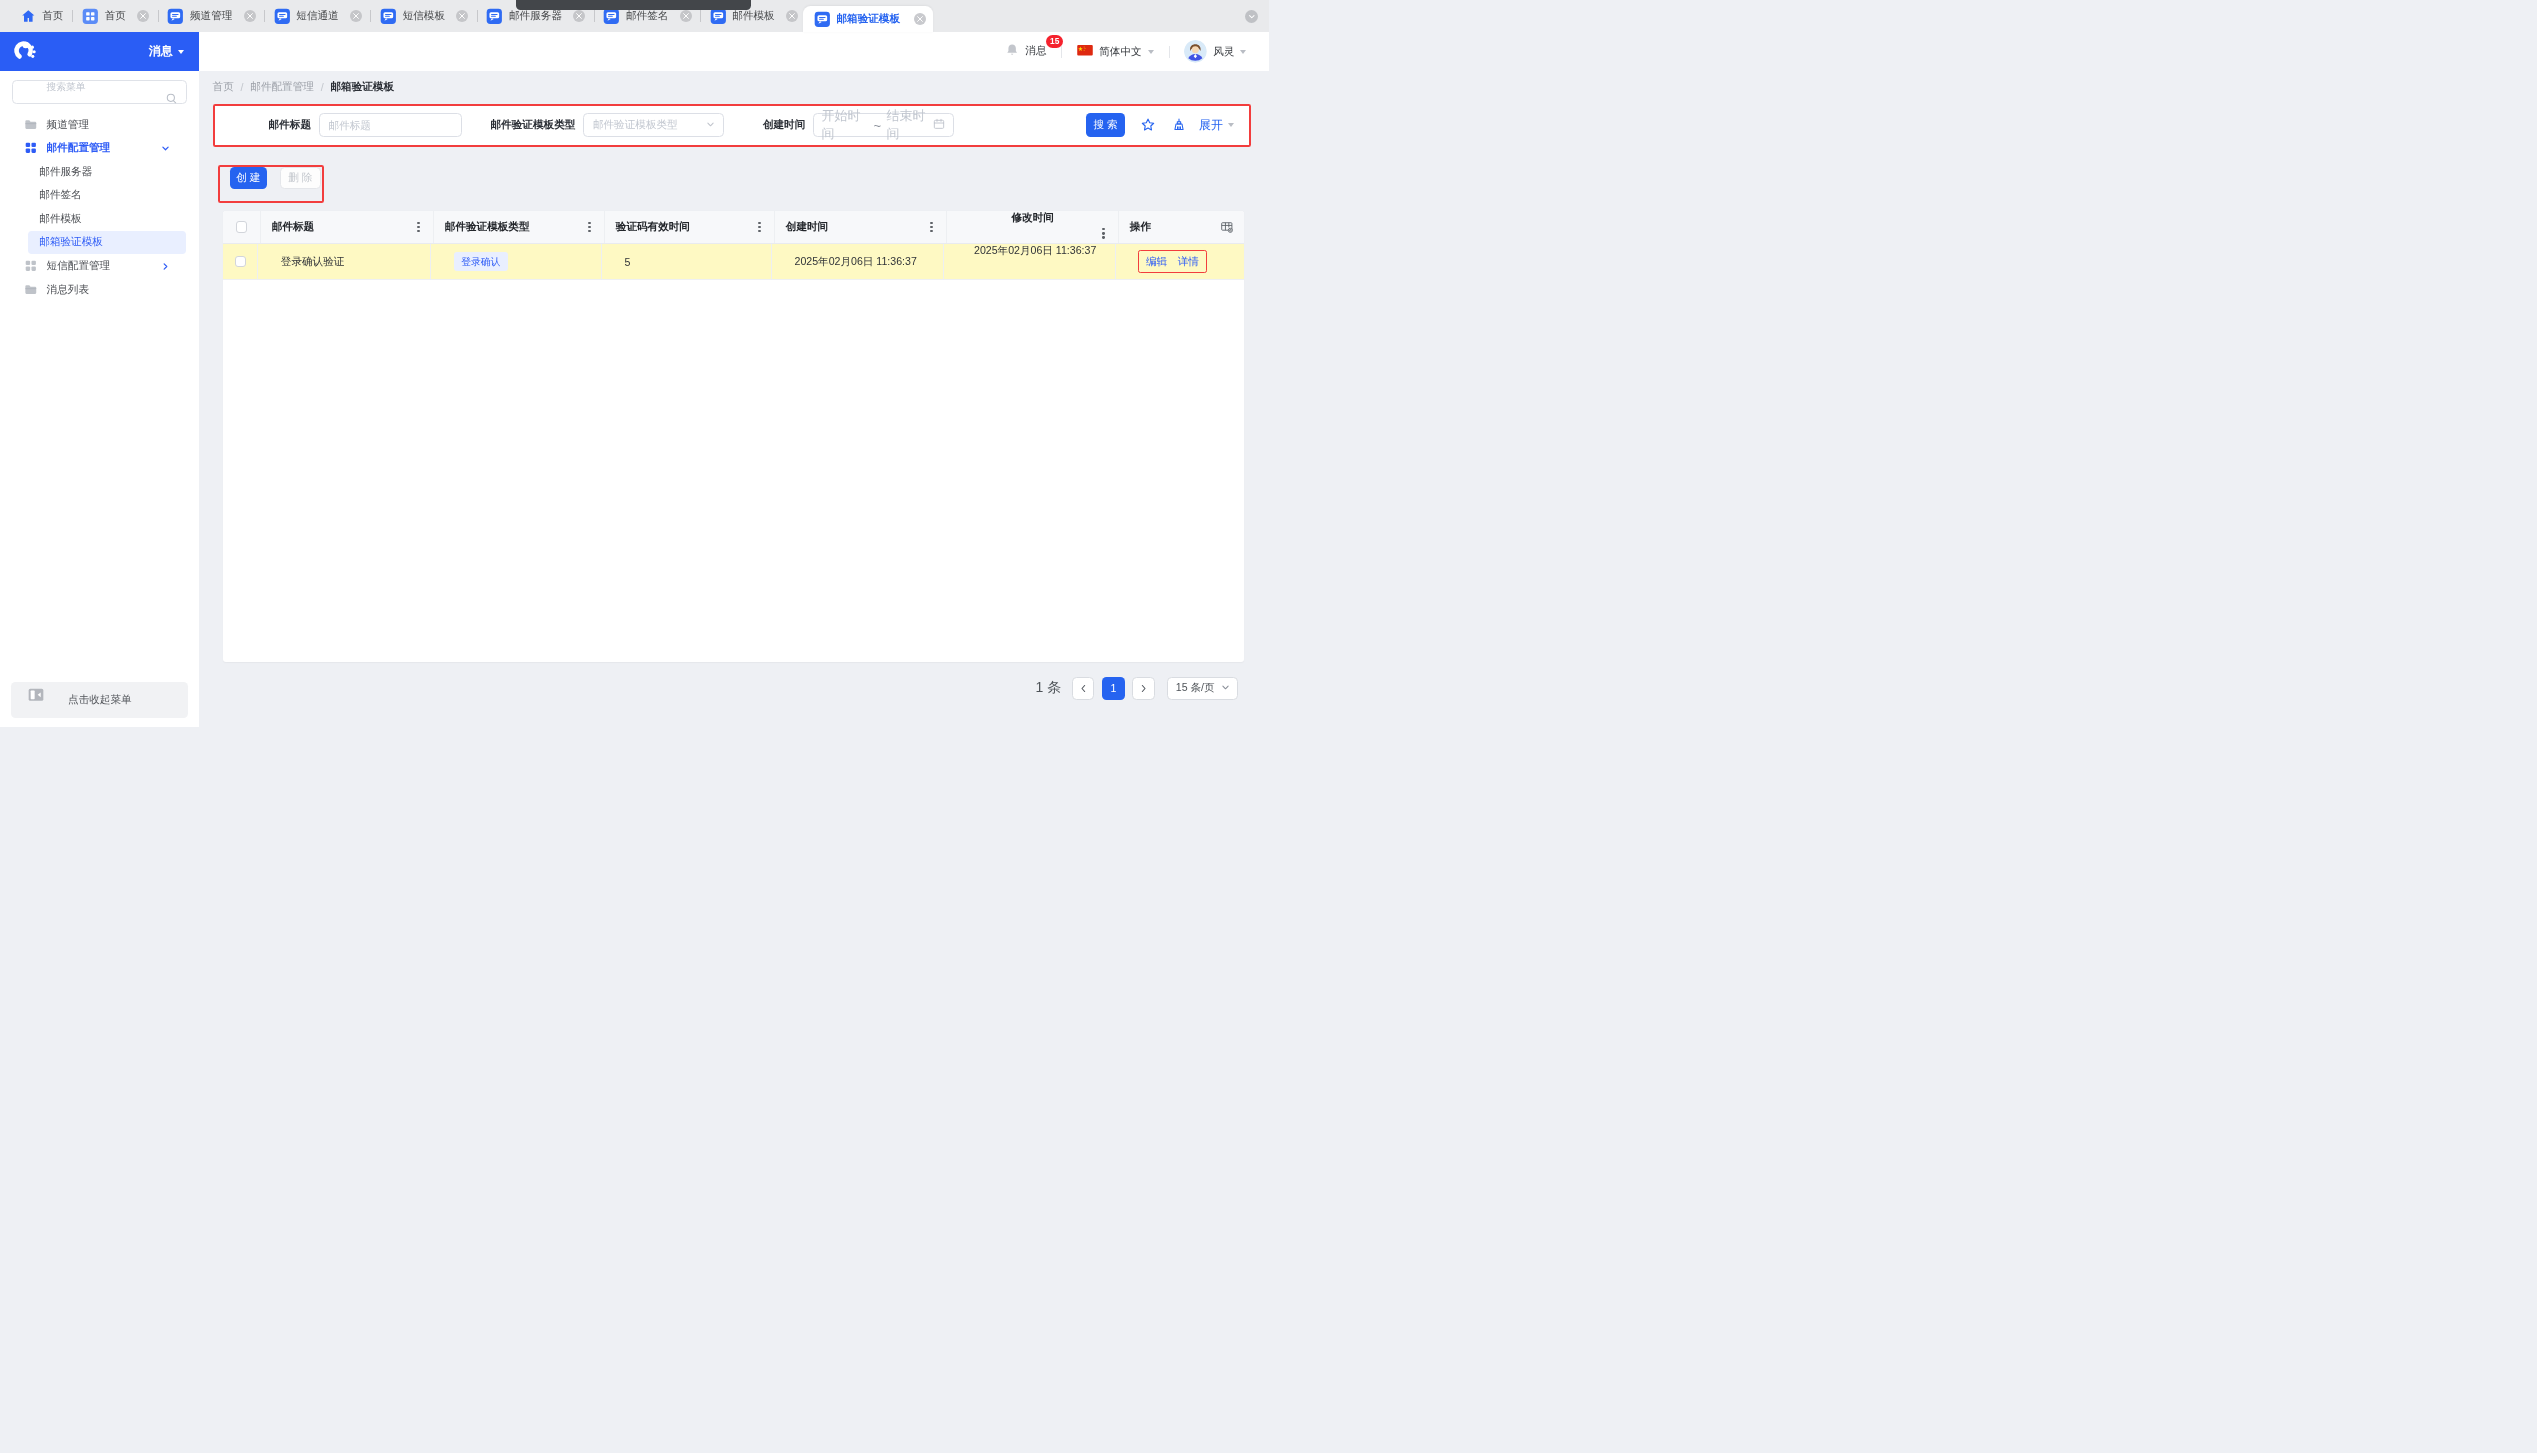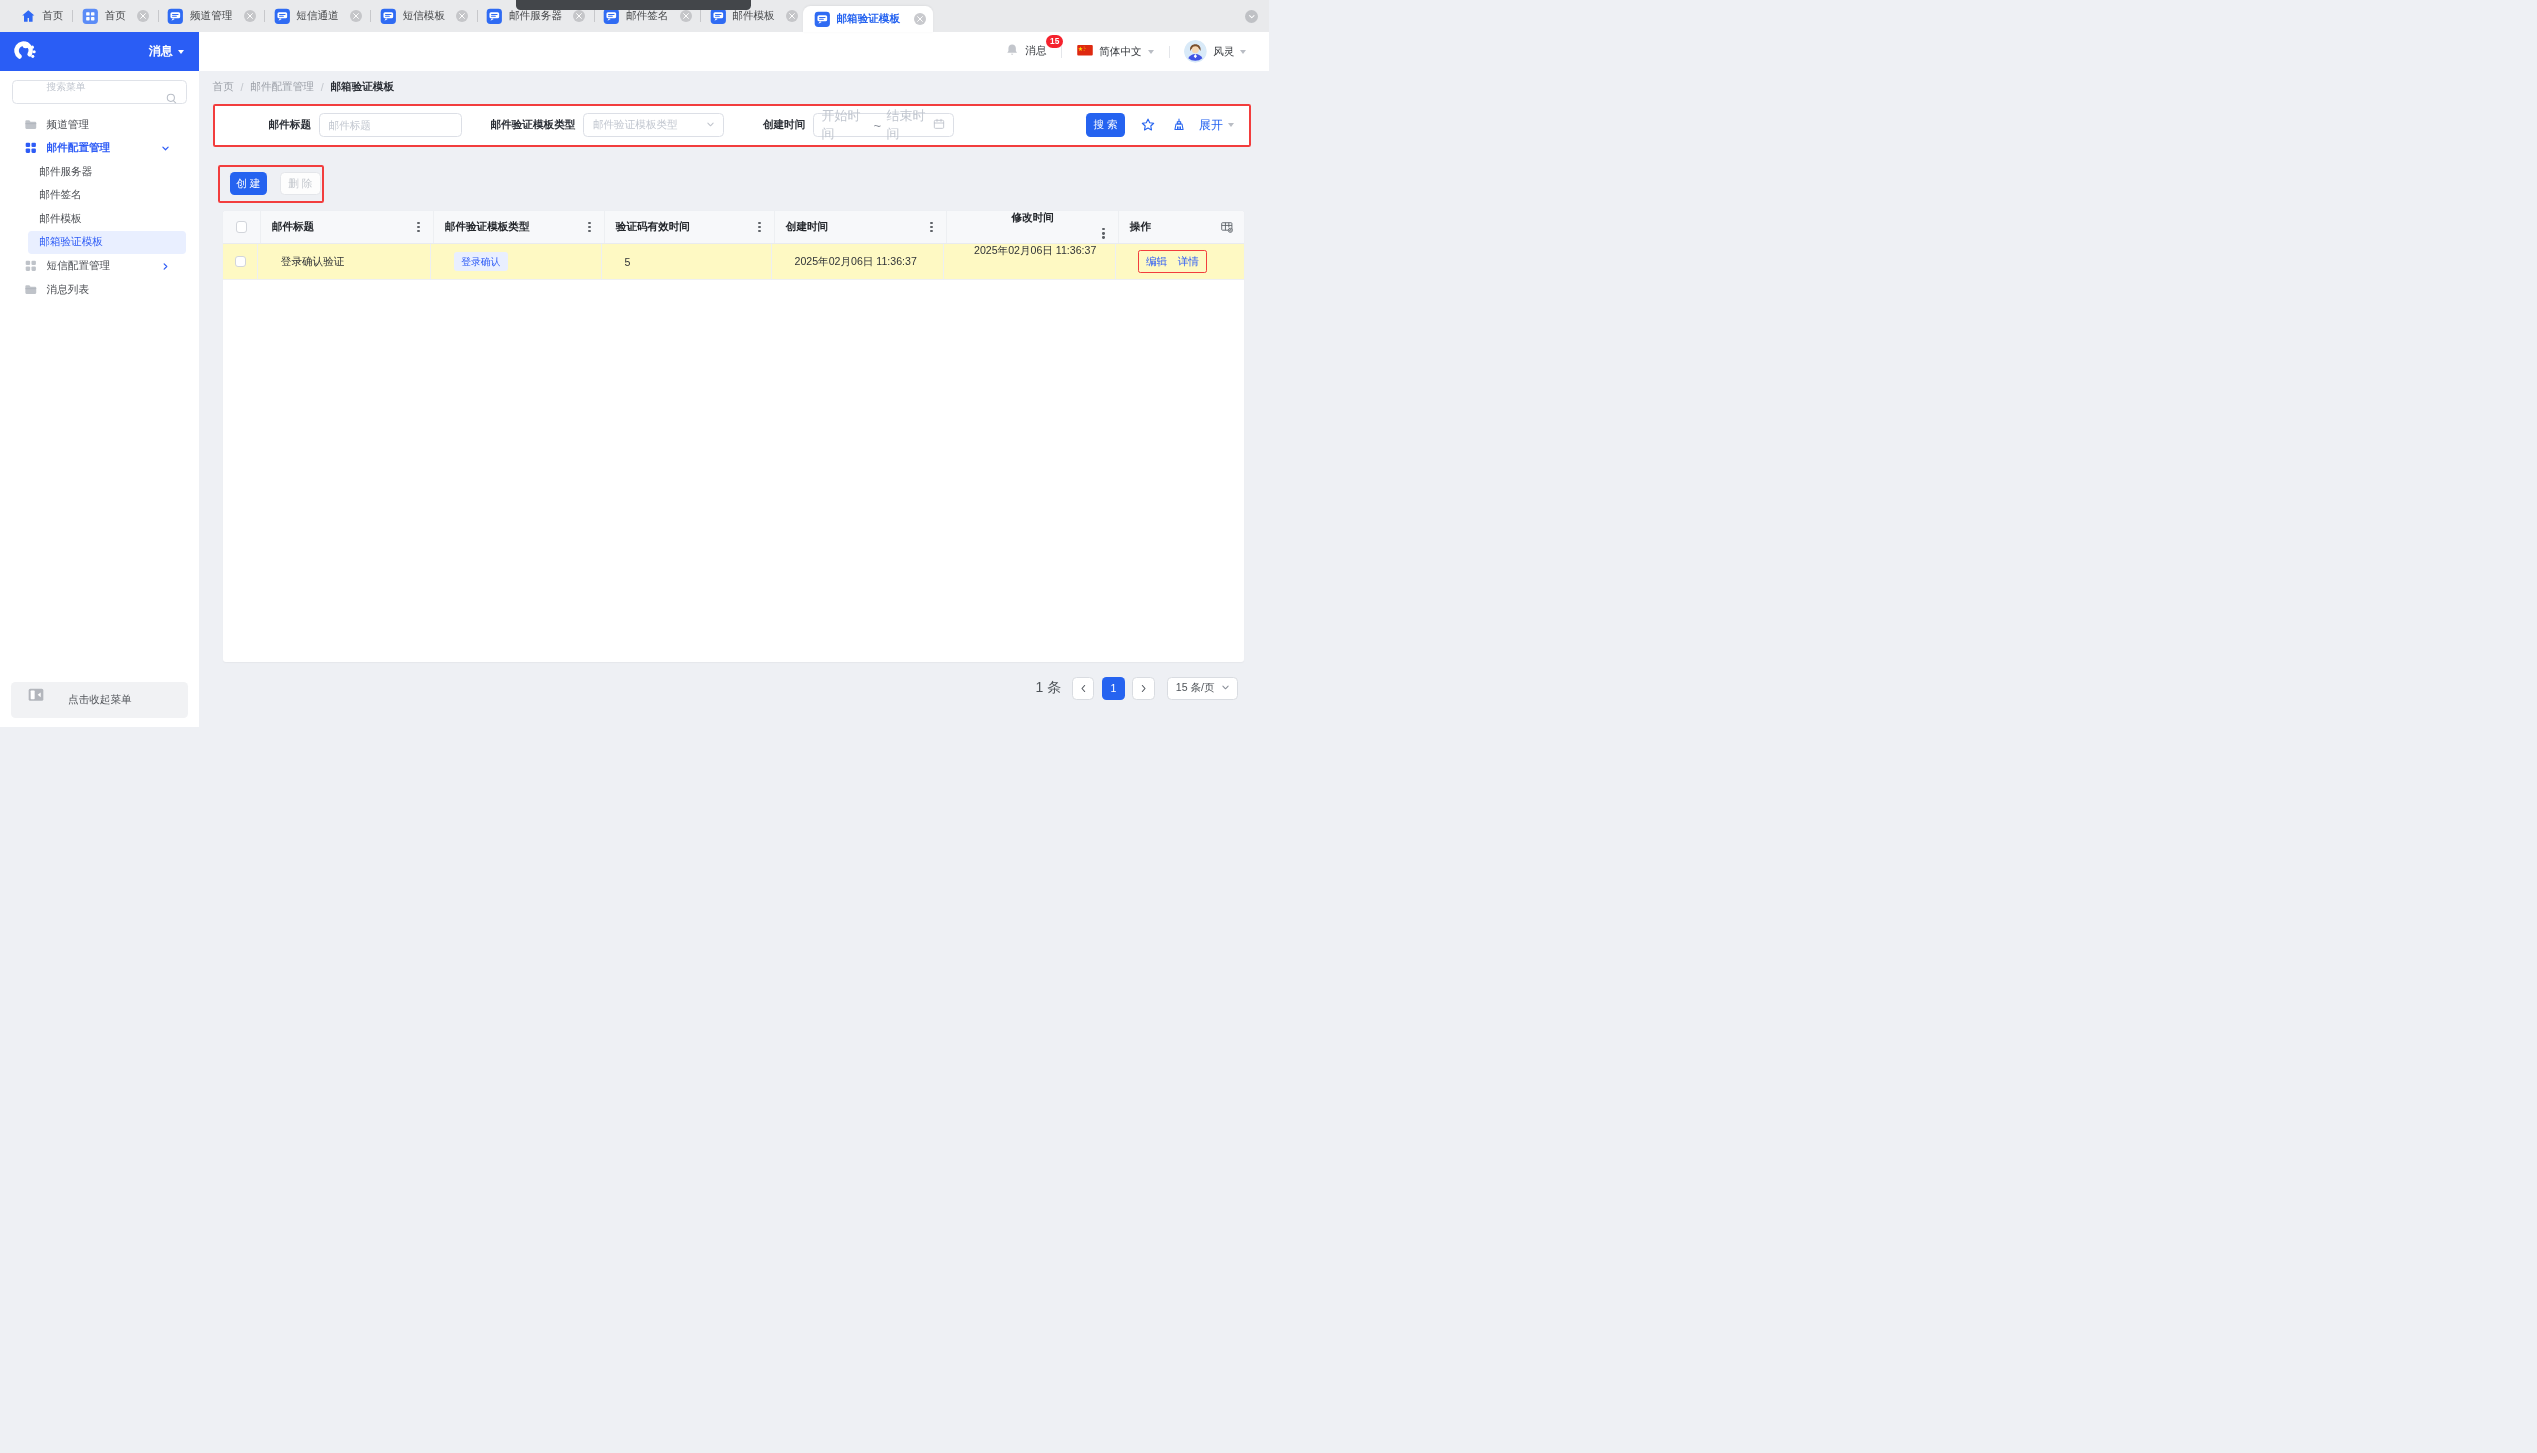--- a/index.html
+++ b/index.html
@@ -62,21 +62,21 @@
   .f-input input::placeholder { color:#c1c6cf; }
   .f-select { width:141px; height:24px; border:0.8px solid #dcdfe6; border-radius:4.5px; margin-left:7.6px; padding:0 7.6px 0 9px; display:flex; align-items:center; justify-content:space-between; font-size:10.6px; color:#c1c6cf; background:#fff; cursor:pointer; }
   .f-date { width:141px; height:24px; border:0.8px solid #dcdfe6; border-radius:4.5px; margin-left:7.6px; padding:0 7.6px; display:flex; align-items:center; font-size:13px; color:#c1c6cf; background:#fff; cursor:pointer; }
   .f-date .tilde { color:#8a8f99; margin:0 5.3px; }
   .f-date .cal { margin-left:auto; }
   .gap38 { width:29px; flex:0 0 auto; } .gap52 { width:39px; flex:0 0 auto; }
   .btn-search { margin-left:auto; width:39px; height:24px; background:#2563f0; color:#fff; border:none; border-radius:4.5px; font-size:10.6px; font-family:inherit; cursor:pointer; white-space:nowrap; }
   .ficon { margin-left:15px; display:flex; align-items:center; cursor:pointer; }
   .expand-link { margin-left:12px; display:flex; align-items:center; gap:4.5px; color:#2563f0; font-size:12px; cursor:pointer; }
 
-  .toolbar-wrap { margin-top:18px; margin-left:5.3px; width:106px; height:38px; display:flex; align-items:center; padding-left:10px; gap:13px; }
+  .toolbar-wrap { margin-top:18px; margin-left:5.3px; width:106px; height:38px; display:flex; padding-left:10px; gap:13px; }
   .btn-create { width:37px; height:22.7px; background:#2563f0; color:#fff; border:none; border-radius:4.5px; font-size:10.6px; font-family:inherit; cursor:pointer; white-space:nowrap; }
   .btn-delete { width:41px; height:22.7px; background:#fdfdfd; color:#c3c7cd; border:0.8px solid #e4e6ea; border-radius:4.5px; font-size:10.6px; font-family:inherit; white-space:nowrap; }
 
   .table-card { margin-top:8.3px; margin-left:10.6px; width:1021px; height:451px; background:#fff; border-radius:3px; box-shadow:0 0.8px 1.5px rgba(0,0,0,.04); overflow:hidden; }
   .thead { display:flex; height:33px; background:#f7f8fa; border-bottom:0.8px solid #e9ebef; }
   .trow { display:flex; height:36px; border-bottom:0.8px solid #eef0f3; background:#fef9c3;gap:12px; }
   .cell { display:flex; align-items:center; padding:0 10.6px; border-right:0.8px solid #edeff2; font-size:10.6px; color:#303338; }
   .cell:last-child { border-right:none; }
   .thead .cell { font-weight:700; color:#23262b; }
   .c0 { width:38px; justify-content:center; padding:0; }

